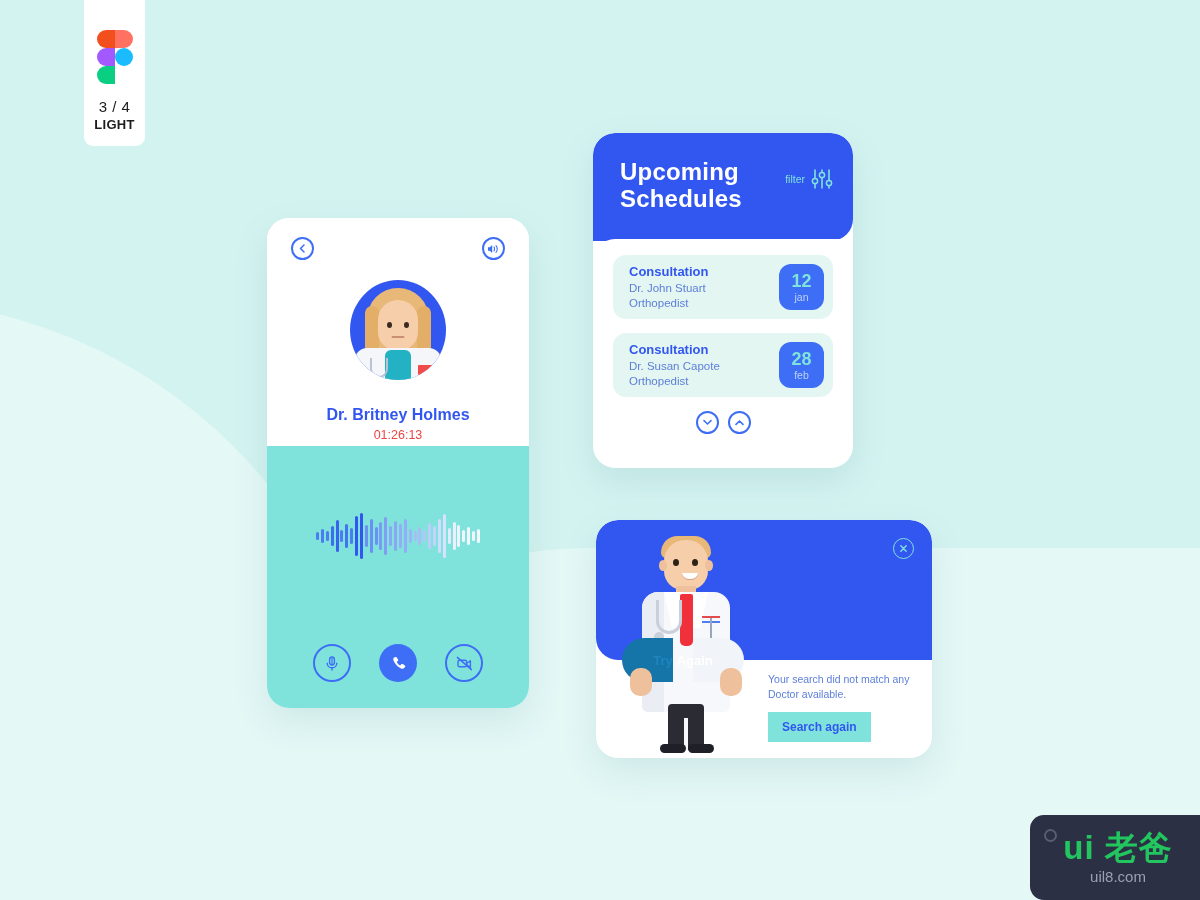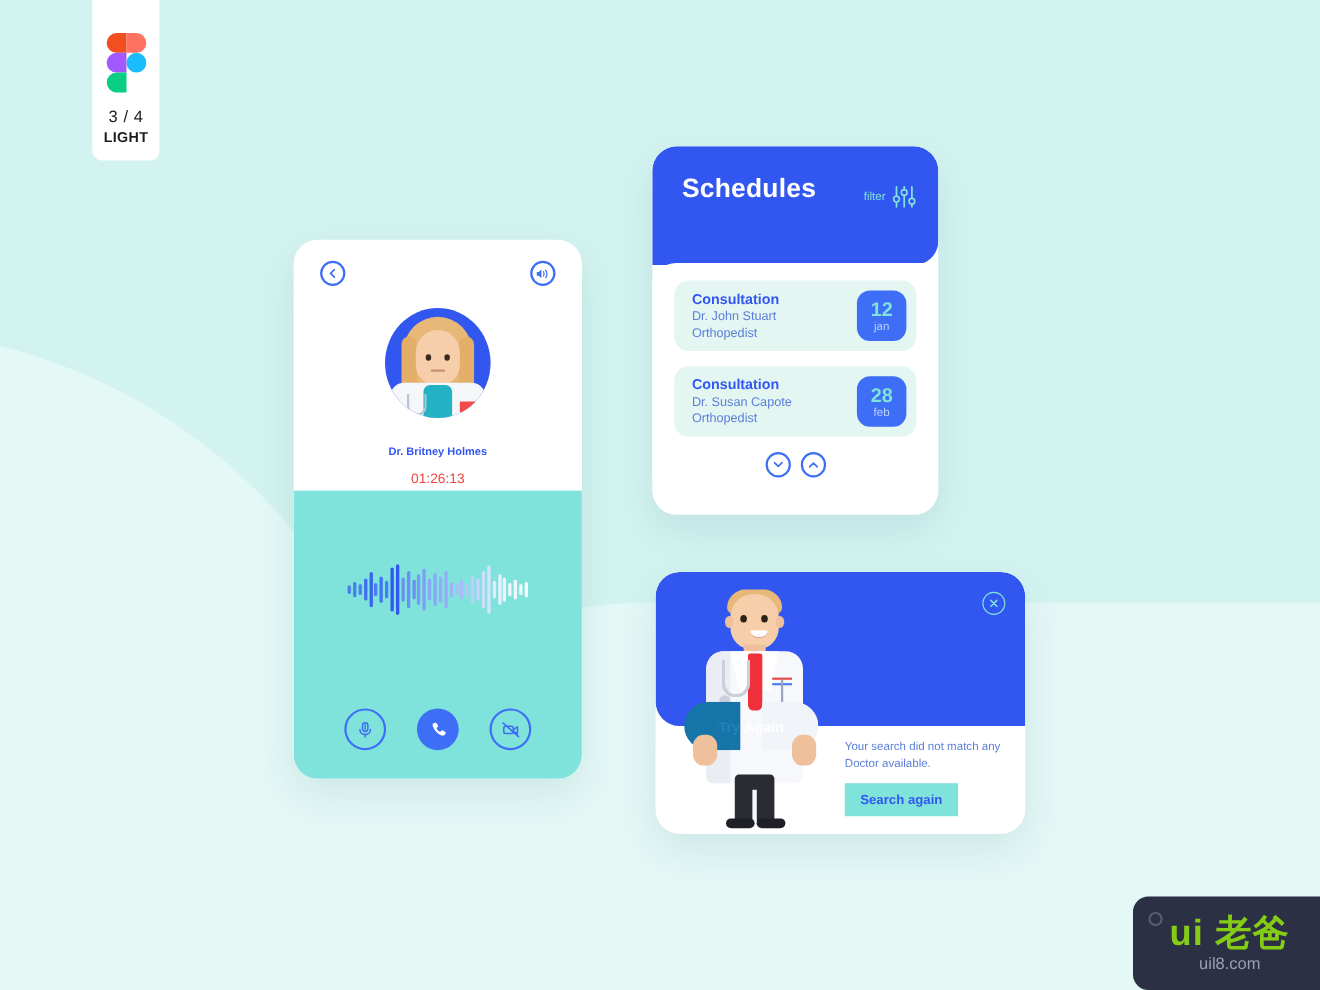--- a/index.html
+++ b/index.html
@@ -69,21 +69,21 @@
   .av-hair-l { position: absolute; left: 15px; top: 26px; width: 14px; height: 48px; border-radius: 7px; background: #e3ae68; }
   .av-hair-r { position: absolute; right: 15px; top: 26px; width: 14px; height: 48px; border-radius: 7px; background: #e3ae68; }
   .av-face { position: absolute; left: 50%; transform: translateX(-50%); top: 20px; width: 40px; height: 50px; border-radius: 20px 20px 18px 18px; background: #f6ceaa; }
   .av-eye { position: absolute; top: 22px; width: 5px; height: 6px; border-radius: 50%; background: #3a2a20; }
   .av-eye.l { left: 9px; } .av-eye.r { right: 9px; }
   .av-mouth { position: absolute; left: 50%; transform: translateX(-50%); top: 36px; width: 13px; height: 2px; border-radius: 2px; background: #c98f74; }
   .av-coat { position: absolute; left: 50%; transform: translateX(-50%); bottom: 0; width: 86px; height: 32px; border-radius: 12px 12px 0 0; background: #f4f6fa; }
   .av-shirt { position: absolute; left: 50%; transform: translateX(-50%); bottom: 0; width: 26px; height: 30px; background: #22b2c4; border-radius: 6px 6px 0 0; }
   .av-steth { position: absolute; left: 20px; bottom: 2px; width: 18px; height: 20px; border: 2px solid #b9c3d4; border-top: none; border-radius: 0 0 10px 10px; }
   .av-pocket { position: absolute; right: 12px; bottom: 5px; width: 16px; height: 10px; background: #ef4b4b; border-radius: 1px; }
-  .call-name { position: absolute; left: 0; right: 0; top: 188px; text-align: center; font-size: 10px; font-weight: bold; color: #3257f0; }
+  .call-name { position: absolute; left: 0; right: 0; top: 188px; text-align: center; font-size: 16px; font-weight: bold; color: #3257f0; }
   .call-timer { position: absolute; left: 0; right: 0; top: 210px; text-align: center; font-size: 12.5px; color: #ef4444; }
 
   .call-bottom { height: 262px; background: #7fe3dc; position: relative; }
   .wave { position: absolute; left: 50%; transform: translateX(-50%); top: 62px; width: 164px; height: 56px; display: flex; align-items: center; justify-content: space-between; }
   .wave i { display: block; width: 3px; border-radius: 2px; }
 
   .call-controls { position: absolute; left: 0; right: 0; top: 198px; display: flex; justify-content: center; gap: 28px; }
   .ctl { width: 38px; height: 38px; border-radius: 50%; display: flex; align-items: center; justify-content: center; }
   .ctl.outline { border: 2px solid #3d6ef5; color: #3d6ef5; }
   .ctl.filled { background: #3d6ef5; color: #fff; border: none; }
@@ -176,21 +176,21 @@
   .d-hand-l { position: absolute; left: 14px; top: 140px; width: 22px; height: 28px; border-radius: 10px; background: #eec19c; }
   .d-hand-r { position: absolute; left: 104px; top: 140px; width: 22px; height: 28px; border-radius: 10px; background: #eec19c; }
 
   
   #watermark {
     position: absolute; left: 1030px; top: 815px; width: 176px; height: 85px;
     background: #2b3044; border-radius: 14px 0 0 14px;
     display: flex; flex-direction: column; align-items: center; justify-content: center;
   }
   .wm-dot { position: absolute; left: 14px; top: 14px; width: 13px; height: 13px; border-radius: 50%; border: 2px solid #565d75; }
-  .wm-main { font-size: 33px; font-weight: bold; color: #84cc16; letter-spacing: 1px; line-height: 1; }
+  .wm-main { font-size: 33px; font-weight: bold; color: #22c55e; letter-spacing: 1px; line-height: 1; }
   .wm-sub { font-size: 15px; color: #9aa0b4; margin-top: 4px; }
 </style>
 </head>
 <body>
 
 <div class="bg-layer">
   <div class="bg-shape-left"></div>
   <div class="bg-shape-right"></div>
 </div>
 
@@ -297,20 +297,21 @@
           <path d="M11.8 8l3.6-2.2v6.4L11.8 10z" stroke="#3d6ef5" stroke-width="1.4" stroke-linejoin="round"></path>
           <path d="M2.4 2.4L16.4 14.6" stroke="#3d6ef5" stroke-width="1.5" stroke-linecap="round"></path>
         </svg>
       </div>
     </div>
   </div>
 </div>
 
 <div class="card" id="schedules-card">
   <div class="sched-header">
+    <div class="sched-title">Upcoming</div>
     <div class="sched-title">Schedules</div>
     <div class="filter-wrap">
       <span class="filter-label">filter</span>
       <svg width="22" height="24" viewBox="0 0 22 24" fill="none">
         <path d="M4 3v18M11 3v18M18 3v18" stroke="#7fe3dc" stroke-width="1.6" stroke-linecap="round"></path>
         <circle cx="4" cy="14" r="2.6" fill="#3257f0" stroke="#7fe3dc" stroke-width="1.5"></circle>
         <circle cx="11" cy="8" r="2.6" fill="#3257f0" stroke="#7fe3dc" stroke-width="1.5"></circle>
         <circle cx="18" cy="16" r="2.6" fill="#3257f0" stroke="#7fe3dc" stroke-width="1.5"></circle>
       </svg>
     </div>

